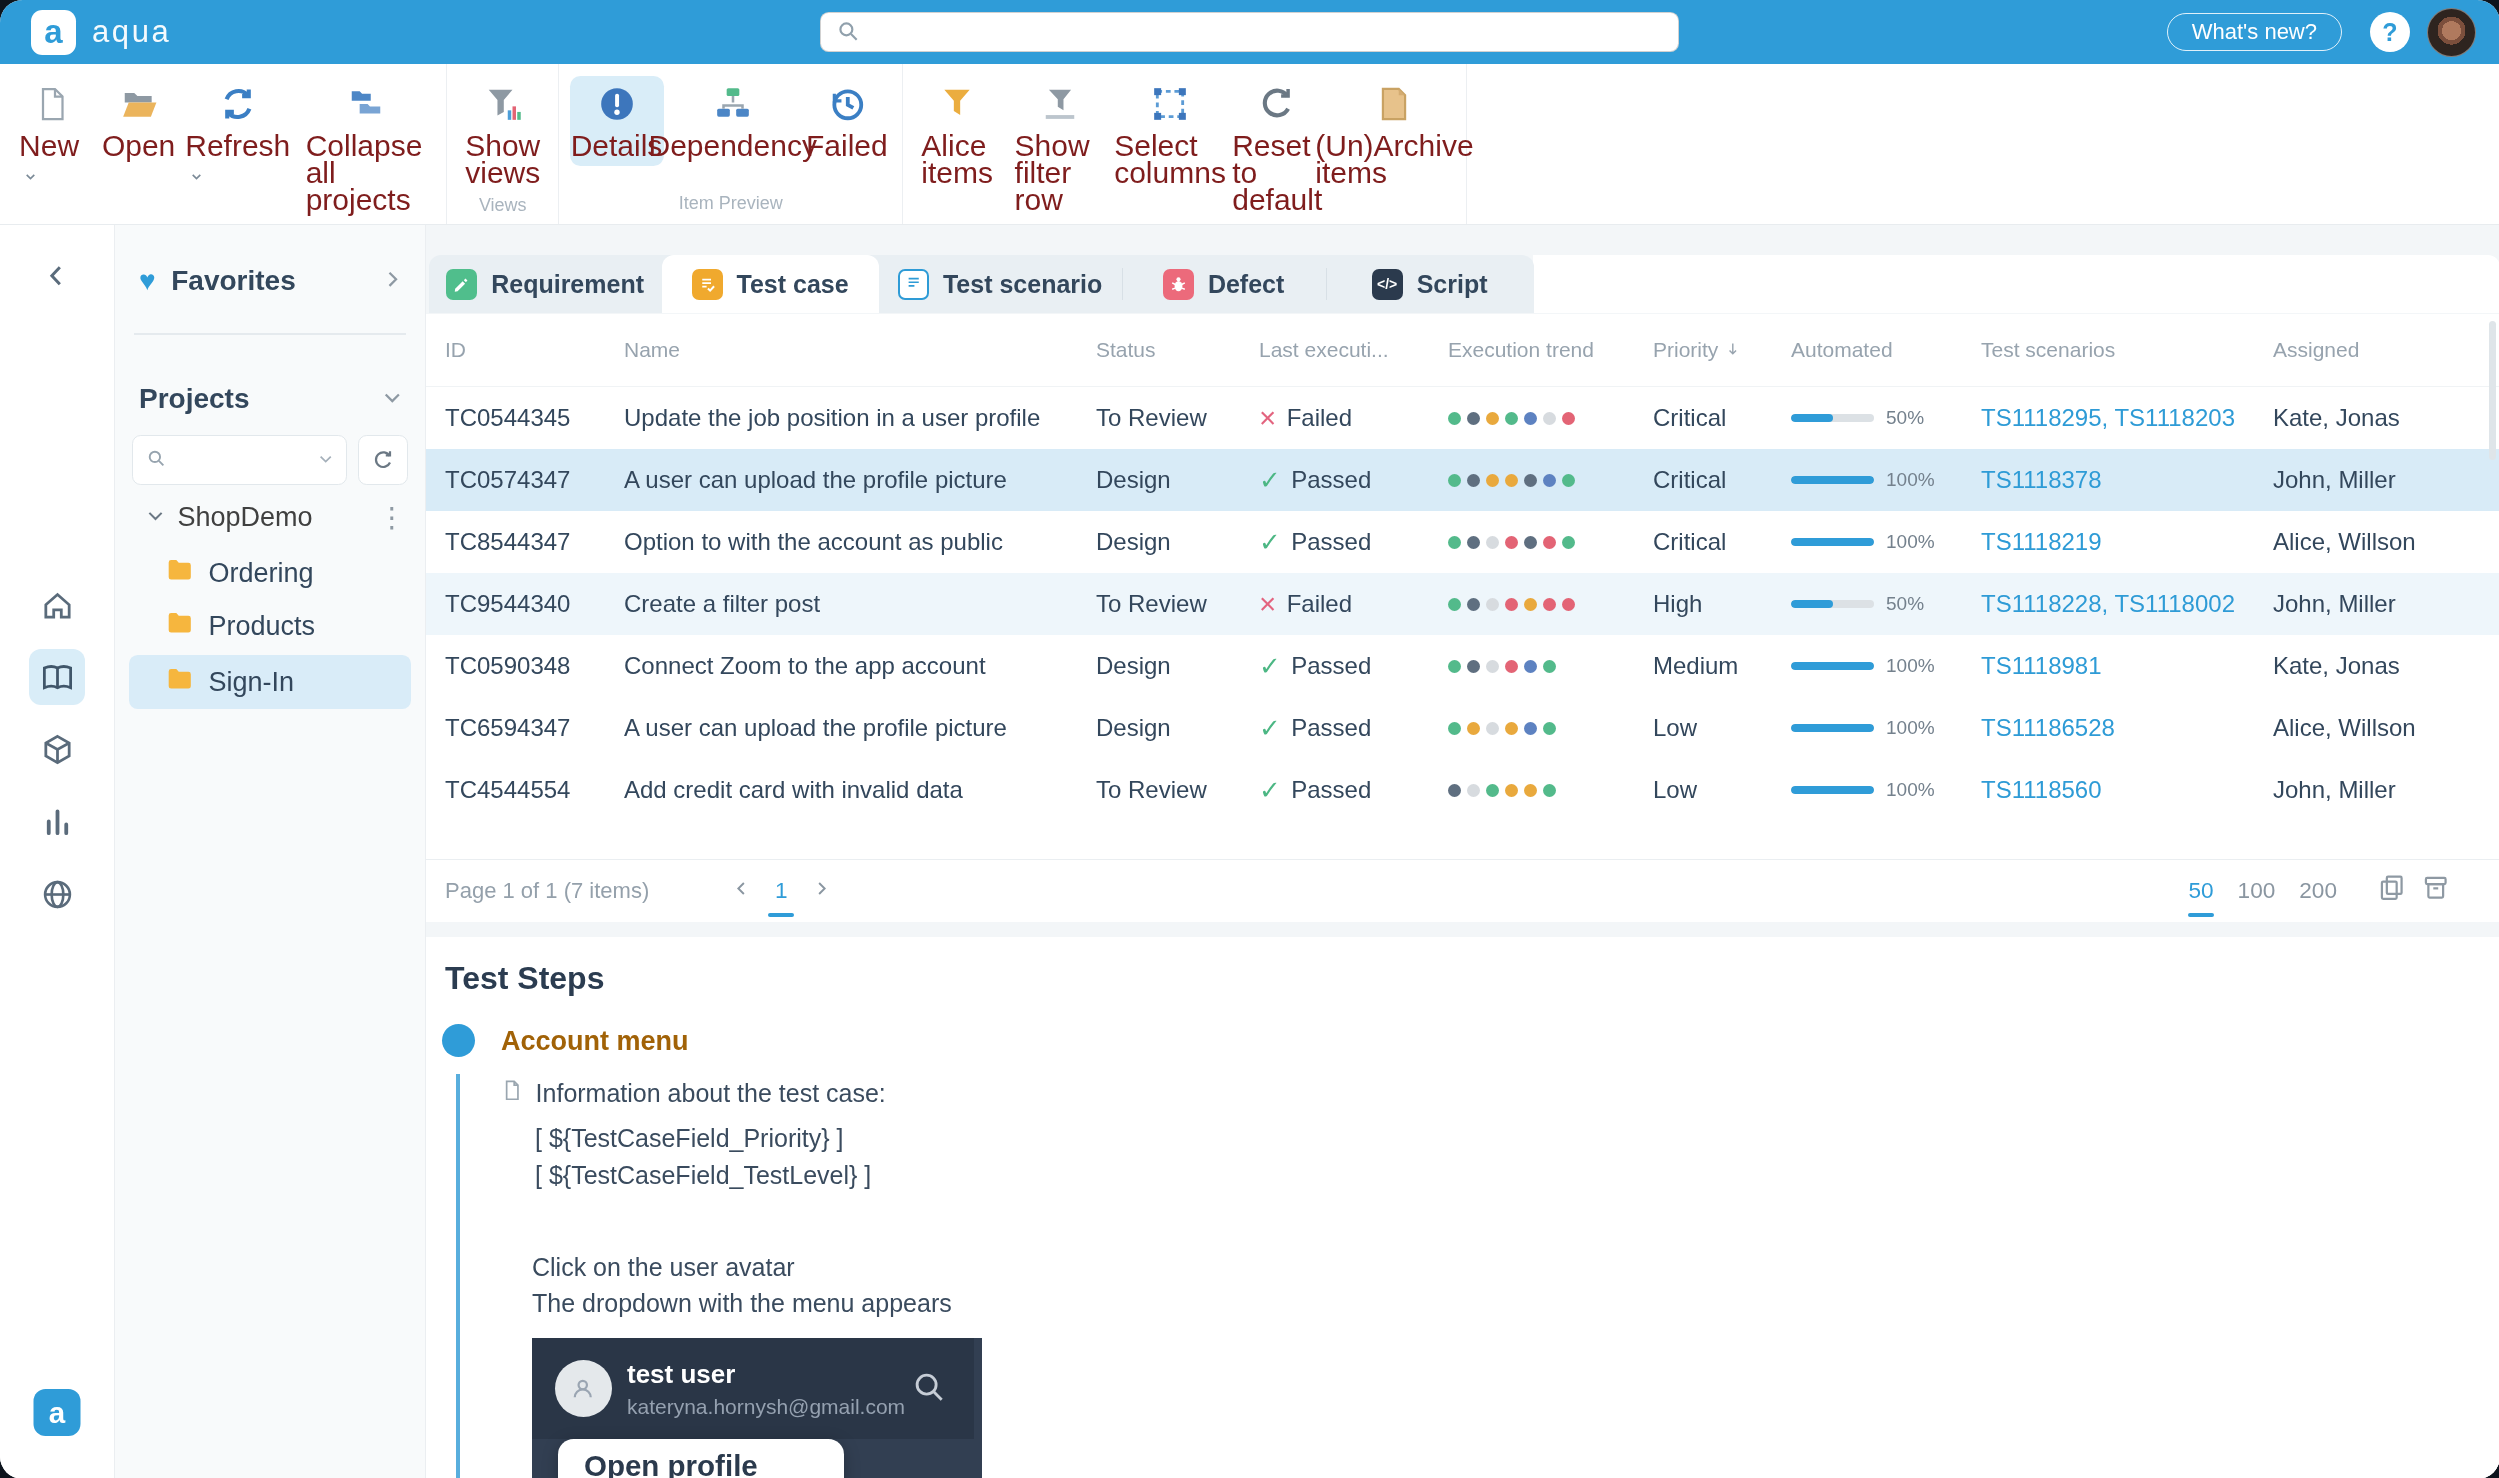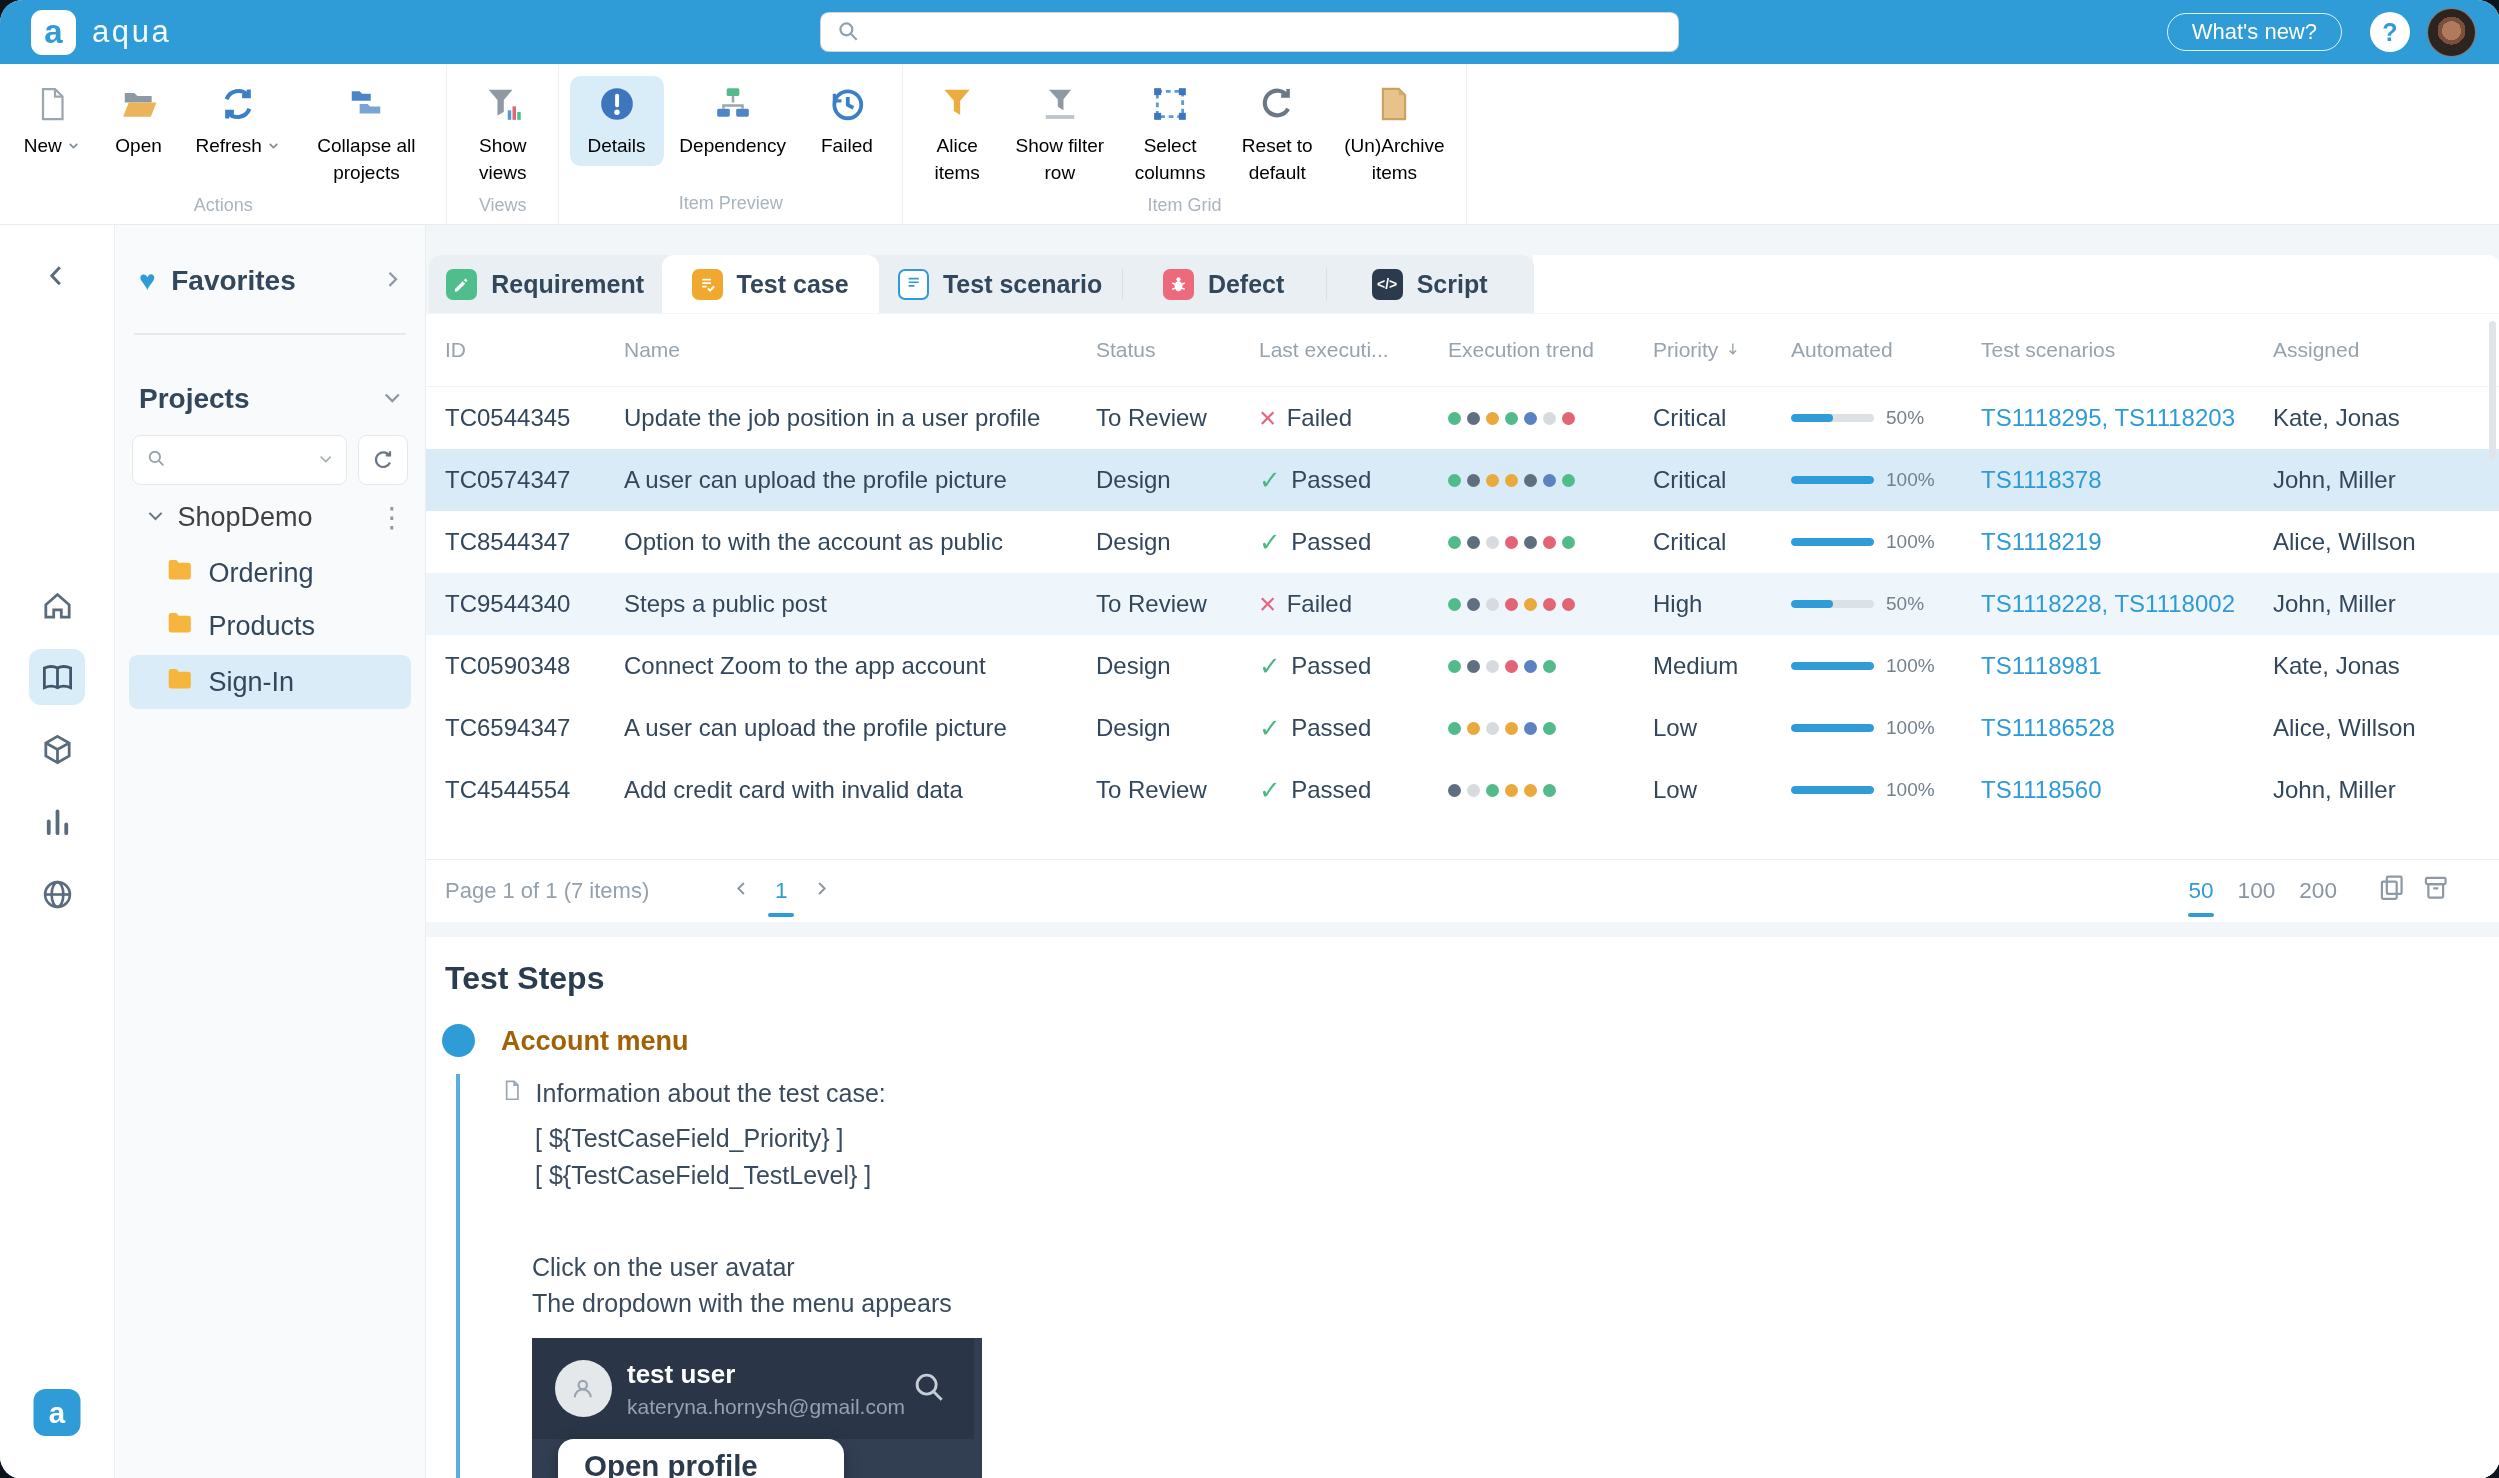--- a/index.html
+++ b/index.html
@@ -23,21 +23,21 @@
         background:radial-gradient(circle at 50% 46%,#b07a5e 0 9.5px,#7c4f3c 9.5px 14px,#2e241f 14px 70%);
         border:1.7px solid rgba(255,255,255,.4)}
 
   
   .toolbar{display:flex;height:161px;background:#fff;border-bottom:1.7px solid #E8ECEF}
   .tgroup{display:flex;flex-direction:column;border-right:1.7px solid #ECEFF2;padding:12px 10.4px 5.2px}
   .tbtns{display:flex;align-items:flex-start;gap:5.2px;flex:1}
   .tgl{text-align:center;font-size:18px;color:#A9B4BE;padding:1.7px 0 5.2px}
   .tbtn{display:flex;flex-direction:column;align-items:center;gap:7px;padding:7px 8.7px;border-radius:10.4px;cursor:pointer}
   .tbtn.active{background:#D9EDF8}
-  .tlabel{font-size:19px;color:#000000;line-height:27px;text-align:center;white-space:pre-line}
+  .tlabel{font-size:30px;color:#7f1d1d;line-height:27px;text-align:left;white-space:pre-line}
   .chv{display:inline-block;margin-left:5.2px}
   .ticon{height:42px;display:flex;align-items:center;justify-content:center}
 
   
   .content{display:flex;height:1253px}
   .rail{position:relative;width:115px;background:#fff;border-right:1.7px solid #EBEEF1}
   .rail-item{position:absolute;left:50%;transform:translateX(-50%);width:56px;height:56px;border-radius:12px;
         display:flex;align-items:center;justify-content:center}
   .rail-item.active{background:#D9EDF8}
   .rail-logo{position:absolute;left:50%;transform:translateX(-50%);bottom:42px;width:47px;height:47px;
@@ -566,21 +566,21 @@
                 <span class="bar">
                   <span class="bar-fill" style="display: block; width: 100%;"></span>
                 </span>
                 <span class="pct">100%</span>
               </div>
               <div><span class="link">TS1118219</span></div>
               <div>Alice, Willson</div>
             </div>
             <div class="grid-row striped">
               <div>TC9544340</div>
-              <div>Steps a public post</div>
+              <div>Create a filter post</div>
               <div>To Review</div>
               <div class="c-exec">
                 <span class="mark-fail">×</span>
                 <span>Failed</span>
               </div>
               <div class="dots">
                 <span class="dot" style="background: rgb(83, 186, 139);"></span>
                 <span class="dot" style="background: rgb(95, 111, 128);"></span>
                 <span class="dot" style="background: rgb(215, 219, 223);"></span>
                 <span class="dot" style="background: rgb(227, 100, 117);"></span>

